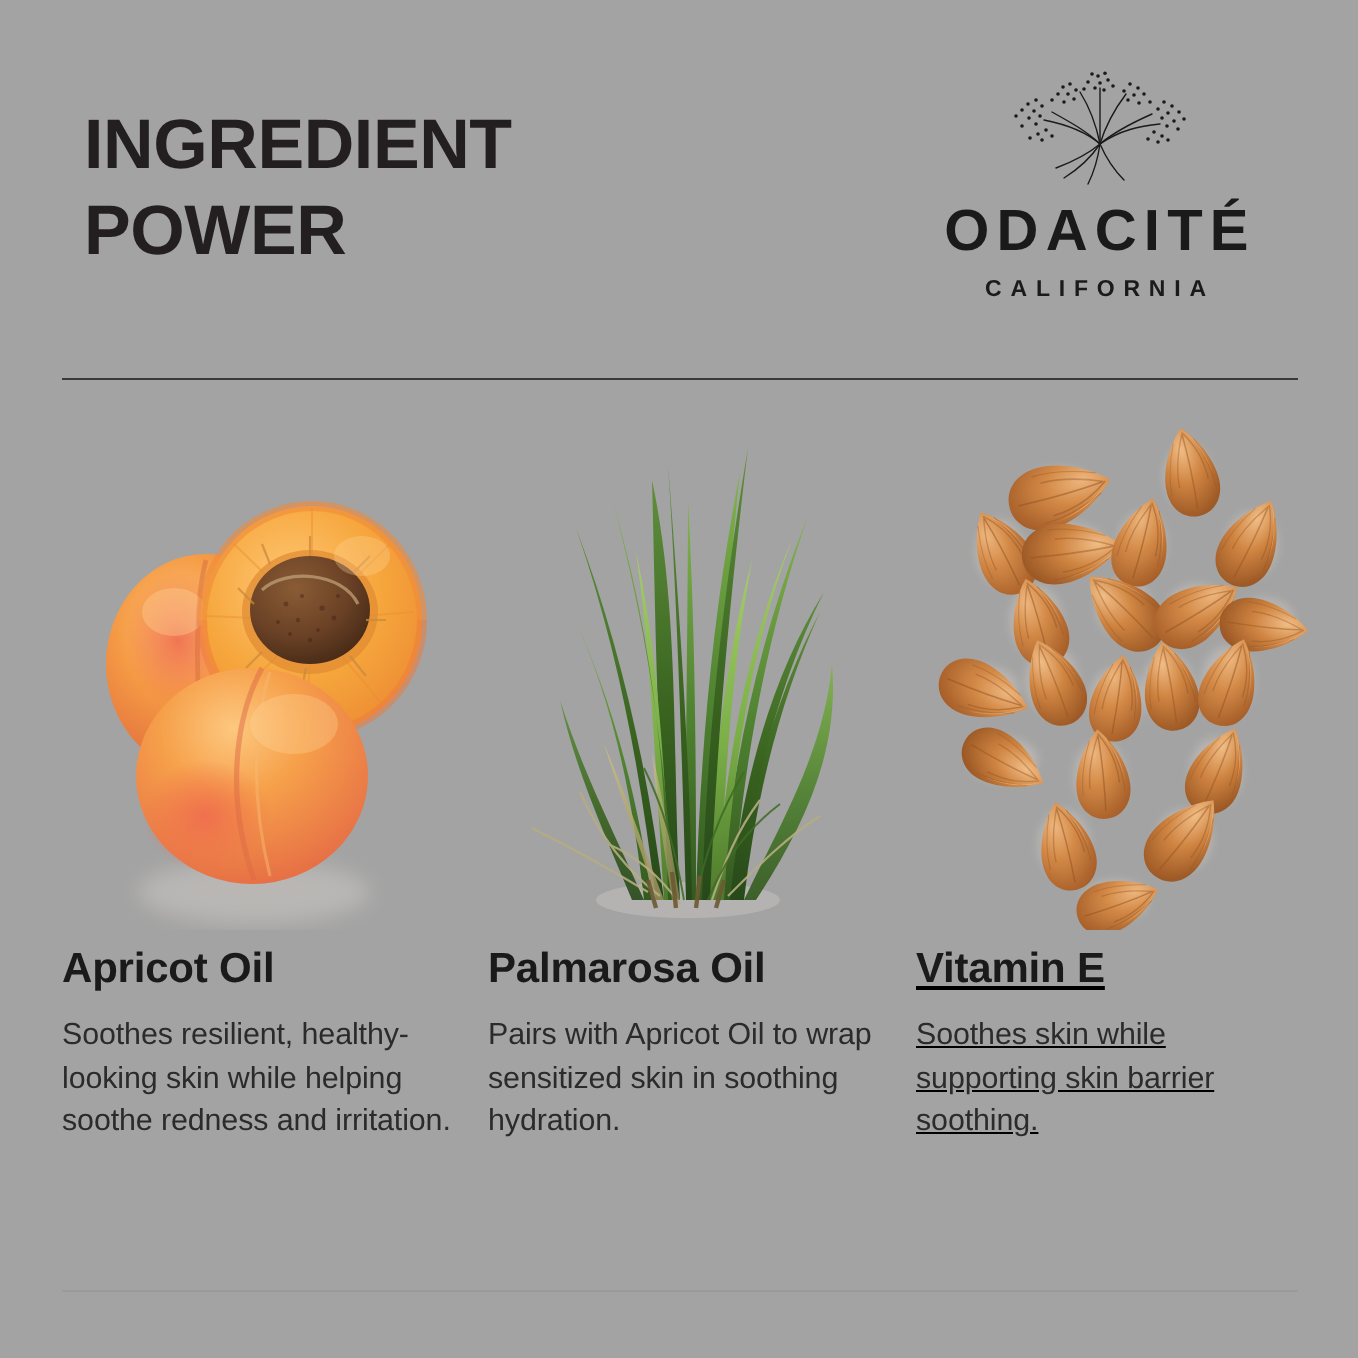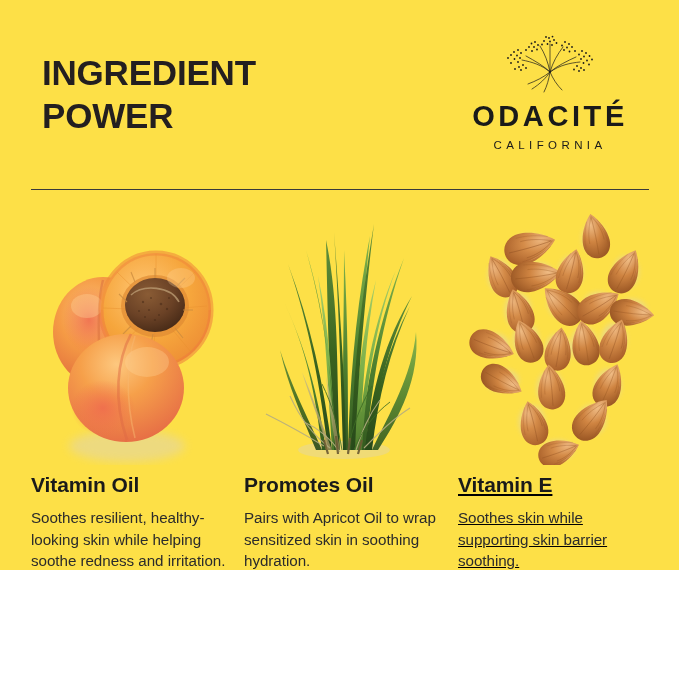--- a/index.html
+++ b/index.html
@@ -8,22 +8,22 @@
     padding: 0;
     background: #ffffff;
   }
   body {
     font-family: "Liberation Sans", sans-serif;
     -webkit-font-smoothing: antialiased;
   }
   .page {
     position: relative;
     width: 679px;
-    height: 570px;
-    background: #fde047;
+    height: 679px;
+    background: #a3a3a3;
     overflow: hidden;
   }
 
   
   .header {
     position: absolute;
     left: 0; top: 0;
     width: 679px;
     height: 189px;
   }
@@ -58,21 +58,21 @@
     font-size: 29px;
     font-weight: 700;
     letter-spacing: 3.6px;
     color: #1a1a1a;
     line-height: 1;
     white-space: nowrap;
   }
   .logo-sub {
     margin-top: 9px;
     font-size: 11.5px;
-    font-weight: 400;
+    font-weight: 700;
     letter-spacing: 4.4px;
     color: #1a1a1a;
     line-height: 1;
     white-space: nowrap;
   }
 
   .rule-top {
     position: absolute;
     left: 31px;
     top: 189px;
@@ -334,21 +334,21 @@
           <g>
             <ellipse cx="95" cy="178" rx="58" ry="54" fill="url(#apSkinB)"></ellipse>
             <ellipse cx="72" cy="198" rx="32" ry="28" fill="url(#apBlush)"></ellipse>
 
             <path d="M100 124 C86 150 82 190 96 230" stroke="#dd6a44" stroke-width="2.6" fill="none" opacity="0.5"></path>
             <path d="M104 126 C96 150 94 188 104 228" stroke="#f8b870" stroke-width="1.6" fill="none" opacity="0.5"></path>
             <ellipse cx="116" cy="152" rx="22" ry="15" fill="#ffd79a" opacity="0.32"></ellipse>
           </g>
         </svg>
       </div>
-      <div class="ing-name">Vitamin Oil</div>
+      <div class="ing-name">Apricot Oil</div>
       <div class="ing-desc">Soothes resilient, healthy-looking skin while helping soothe redness and irritation.</div>
     </div>
 
     <div class="col col-1">
       <div class="art">
         <svg width="200" height="255" viewBox="0 0 200 255" aria-hidden="true">
           <defs>
             <linearGradient id="blDark" x1="0" y1="0" x2="0" y2="1">
               <stop offset="0%" stop-color="#5f8f3c"></stop>
               <stop offset="55%" stop-color="#39631f"></stop>
@@ -419,21 +419,21 @@
           </g>
 
           <g stroke="#6b5a33" stroke-width="2.2" fill="none" opacity="0.9">
             <path d="M94 244 L92 226"></path>
             <path d="M104 244 L106 228"></path>
             <path d="M114 244 L118 230"></path>
             <path d="M84 244 L80 230"></path>
           </g>
         </svg>
       </div>
-      <div class="ing-name">Promotes Oil</div>
+      <div class="ing-name">Palmarosa Oil</div>
       <div class="ing-desc">Pairs with Apricot Oil to wrap sensitized skin in soothing hydration.</div>
     </div>
 
     <div class="col col-2">
       <div class="art">
         <svg width="200" height="255" viewBox="0 0 200 255" aria-hidden="true">
           <defs>
             <radialGradient id="almGrad" cx="38%" cy="26%" r="78%">
               <stop offset="0%" stop-color="#edb67e"></stop>
               <stop offset="45%" stop-color="#d48b48"></stop>

